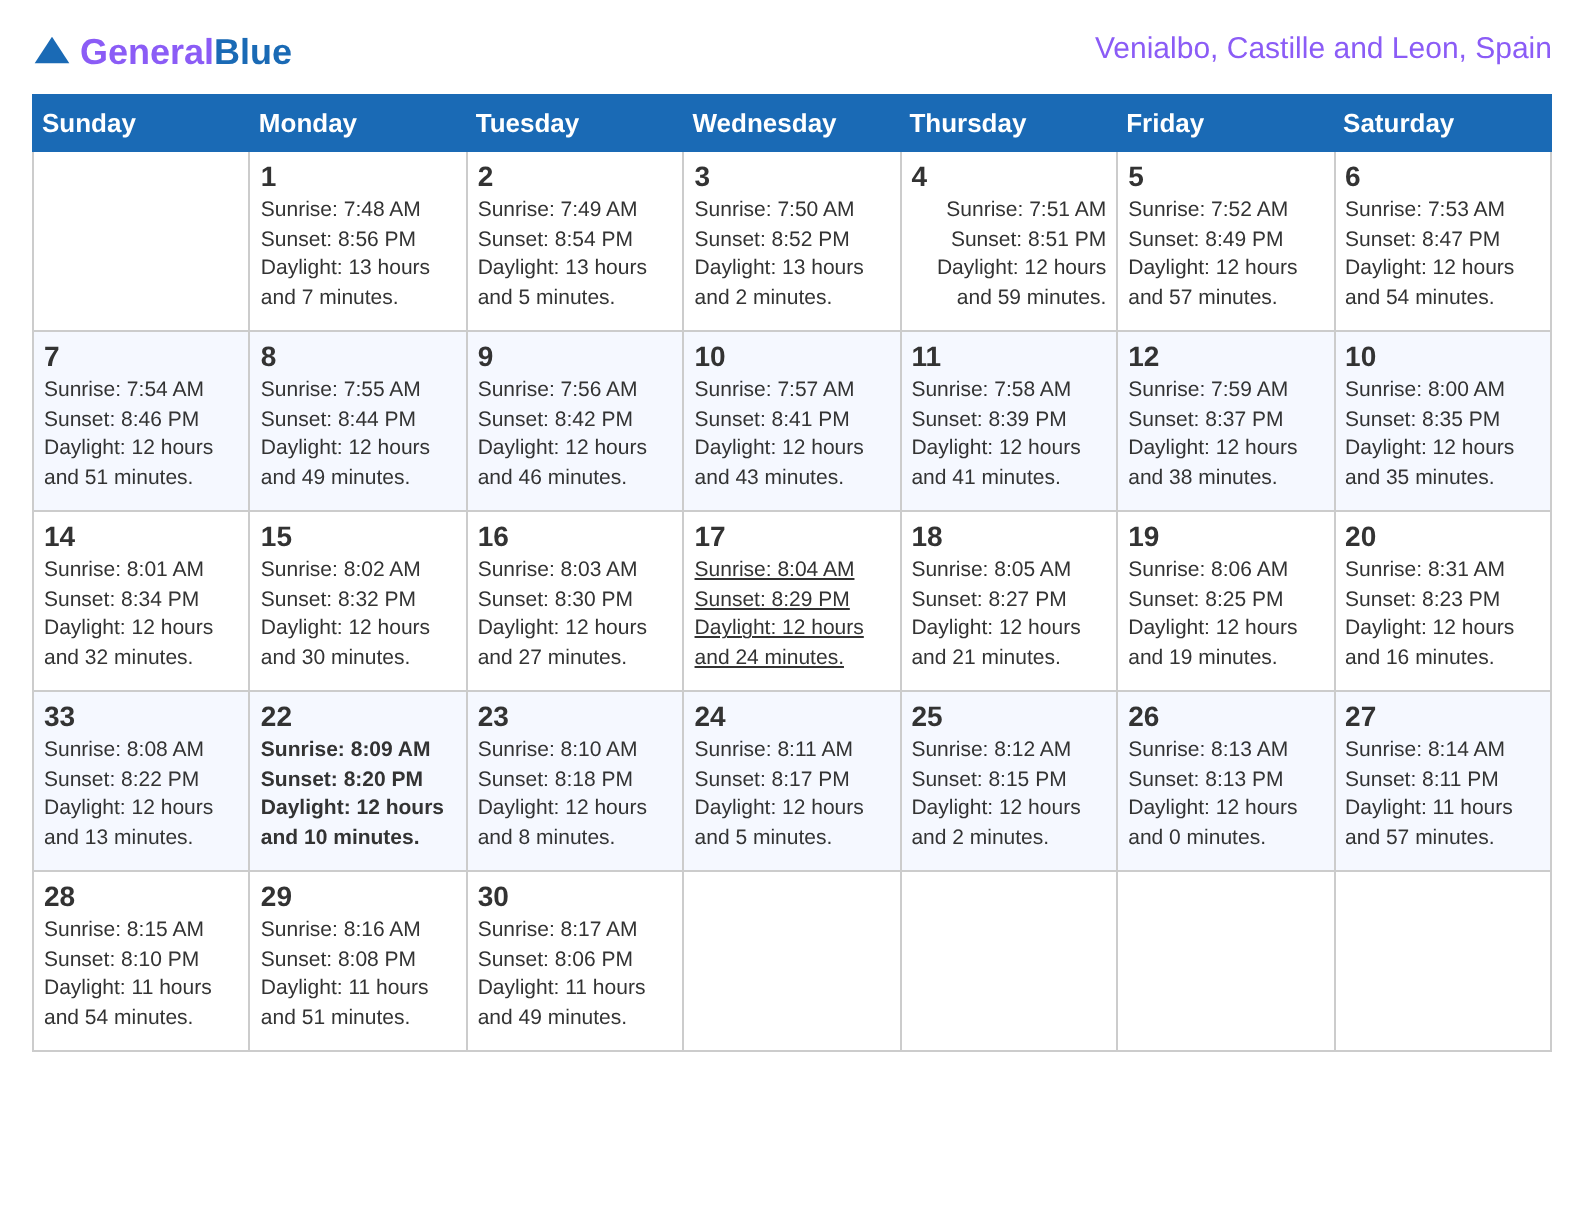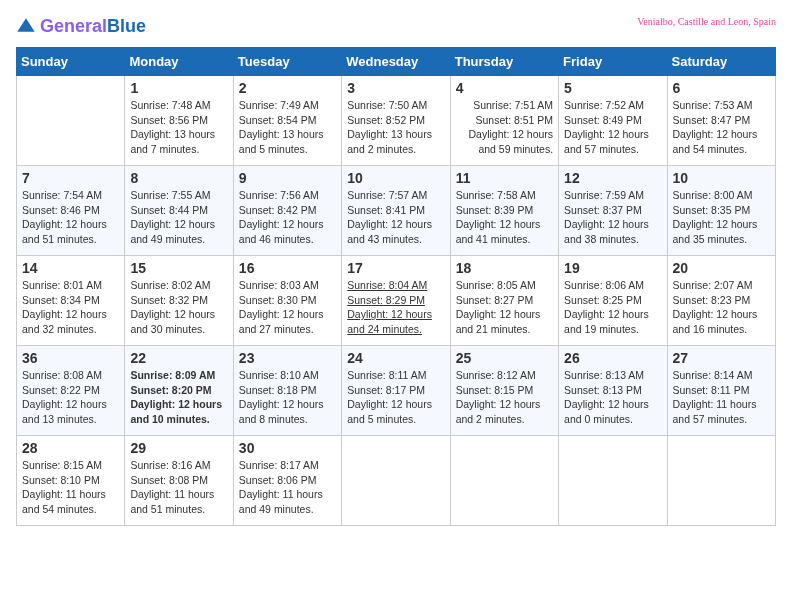--- a/index.html
+++ b/index.html
@@ -37,23 +37,22 @@
     }
     .title-area {
       text-align: right;
     }
     .month-title {
       font-size: 36px;
       font-weight: normal;
       color: #333;
     }
     .location-title {
-      font-size: 10px;
-      color: #ec4899;
-      font-family: Liberation Serif, serif;
+      font-size: 15px;
+      color: #8b5cf6;
     }
     table {
       width: 100%;
       border-collapse: collapse;
       table-layout: fixed;
     }
     th {
       background-color: #1a6ab5;
       color: #fff;
       padding: 6px 4px;
@@ -254,29 +253,29 @@
         </td>
         <td>
           <span class="day-number">19</span>
           <div class="day-info" style="white-space: pre-line;">Sunrise: 8:06 AM
 Sunset: 8:25 PM
 Daylight: 12 hours
 and 19 minutes.</div>
         </td>
         <td>
           <span class="day-number">20</span>
-          <div class="day-info" style="white-space: pre-line;">Sunrise: 2:07 AM
+          <div class="day-info" style="white-space: pre-line;">Sunrise: 8:31 AM
 Sunset: 8:23 PM
 Daylight: 12 hours
 and 16 minutes.</div>
         </td>
       </tr>
       <tr>
         <td>
-          <span class="day-number">36</span>
+          <span class="day-number">33</span>
           <div class="day-info" style="white-space: pre-line;">Sunrise: 8:08 AM
 Sunset: 8:22 PM
 Daylight: 12 hours
 and 13 minutes.</div>
         </td>
         <td>
           <span class="day-number">22</span>
           <div class="day-info" style="white-space: pre-line; font-weight: bold;">Sunrise: 8:09 AM
 Sunset: 8:20 PM
 Daylight: 12 hours

